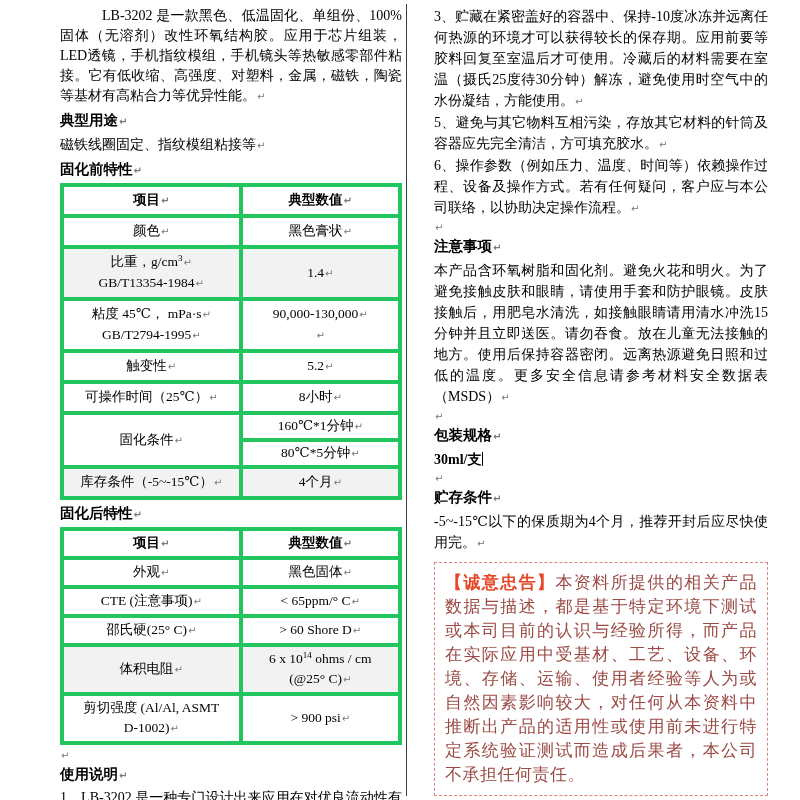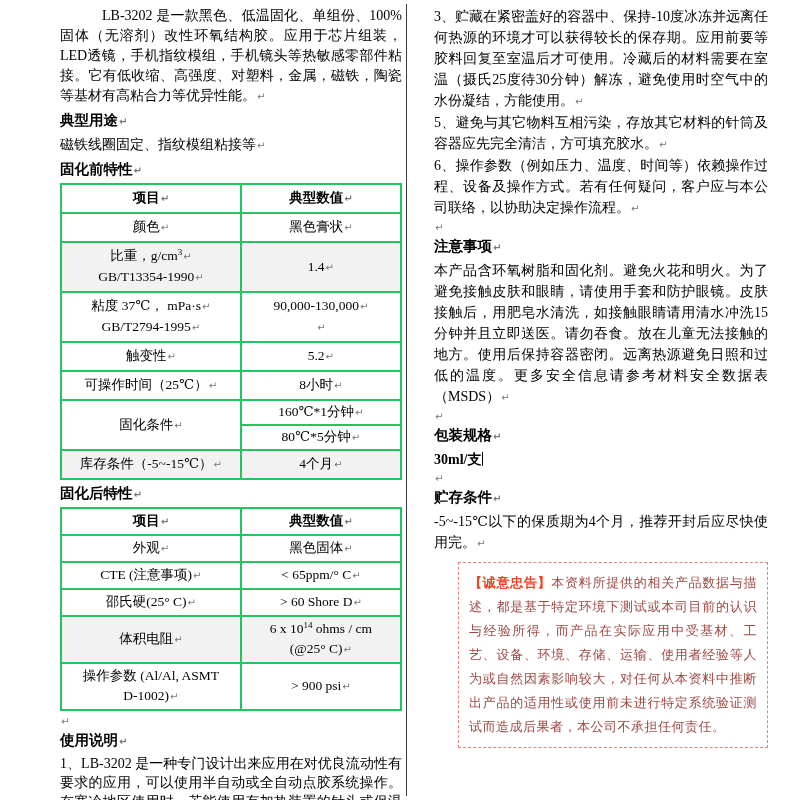--- a/index.html
+++ b/index.html
@@ -14,37 +14,37 @@
   .col-right{position:absolute;left:434px;top:6px;width:334px;}
   .divider{position:absolute;left:406px;top:4px;width:1px;height:792px;background:var(--divider,#3c3c3c);}
   p{margin:0;text-align:justify;}
   .body-text{font-size:14px;line-height:21px;}
   .intro{font-size:14px;line-height:20px;text-indent:3em;}
   .usage-text{font-size:14px;line-height:19px;}
   h3{margin:2px 0 1px 0;font-size:14.5px;line-height:23px;font-weight:bold;}
   .pm{font-size:10px;color:var(--pilcrow,#777);padding-left:1px;font-family:"DejaVu Sans",sans-serif;}
   .blank-line{height:14px;line-height:14px;}
   table{border-collapse:collapse;width:100%;table-layout:fixed;margin:1px 0 2px 0;}
-  td{border:2px solid #22c55e;text-align:center;vertical-align:middle;font-size:13.5px;line-height:20px;padding:3px 3px;}
+  td{border:4px solid #22c55e;text-align:center;vertical-align:middle;font-size:13.5px;line-height:20px;padding:3px 3px;}
   .t1 td.two{padding:3px 3px;margin-top:8px;}
   td.hdr{font-weight:bold;}
   .t2 td{padding:2px 3px;}
   .cure td{padding:1px 3px;}
   tr.shade{background:var(--row-shade,#f2f2f2);}
   .c1{width:53%;}
   .c2{width:47%;}
   sup{font-size:9px;line-height:0;}
   .caret{display:inline-block;width:1px;height:14px;background:#000;vertical-align:-2px;margin-left:1px;}
   .advisory{
     margin-top:8px;
     border:1px dashed var(--advisory-border,#e0837d);
     padding:8px 10px;
-    font-size:13px;line-height:24px;
+    font-size:17px;line-height:24px;
     color:var(--advisory-text,#9b4a44);
-    text-align:justify;letter-spacing:0.5px;margin-left:24px;
+    text-align:justify;letter-spacing:0.5px;
   }
   .advisory .label{color:var(--advisory-label,#e54727);font-weight:bold;}
   .bold{font-weight:bold;}
 </style>
 </head>
 <body>
 
 <div class="page">
 
   <div class="col-left">
@@ -61,27 +61,27 @@
         <td class="c1 hdr"><span>项目</span><span class="pm">↵</span></td>
         <td class="c2 hdr"><span>典型数值</span><span class="pm">↵</span></td>
       </tr>
       <tr>
         <td><span>颜色</span><span class="pm">↵</span></td>
         <td><span>黑色膏状</span><span class="pm">↵</span></td>
       </tr>
       <tr class="shade">
         <td class="two">
           <div><span>比重，g/cm</span><sup>3</sup><span class="pm">↵</span></div>
-          <div><span>GB/T13354-1990</span><span class="pm">↵</span></div>
+          <div><span>GB/T13354-1984</span><span class="pm">↵</span></div>
         </td>
         <td><span>1.4</span><span class="pm">↵</span></td>
       </tr>
       <tr>
         <td class="two">
-          <div><span>粘度 37℃， mPa·s</span><span class="pm">↵</span></div>
+          <div><span>粘度 45℃， mPa·s</span><span class="pm">↵</span></div>
           <div><span>GB/T2794-1995</span><span class="pm">↵</span></div>
         </td>
         <td>
           <div><span>90,000-130,000</span><span class="pm">↵</span></div>
           <div><span class="pm">↵</span></div>
         </td>
       </tr>
       <tr>
         <td><span>触变性</span><span class="pm">↵</span></td>
         <td><span>5.2</span><span class="pm">↵</span></td>
@@ -126,21 +126,21 @@
       </tr>
       <tr class="shade">
         <td><span>体积电阻</span><span class="pm">↵</span></td>
         <td>
           <div><span>6 x 10</span><sup>14</sup><span> ohms / cm</span></div>
           <div><span>(@25° C)</span><span class="pm">↵</span></div>
         </td>
       </tr>
       <tr>
         <td>
-          <div><span>操作参数 (Al/Al, ASMT</span></div>
+          <div><span>剪切强度 (Al/Al, ASMT</span></div>
           <div><span>D-1002)</span><span class="pm">↵</span></div>
         </td>
         <td><span>&gt; 900 psi</span><span class="pm">↵</span></td>
       </tr>
     </tbody>
       </table>
 
     <div class="blank-line"><span class="pm">↵</span></div>
 
     <h3><span>使用说明</span><span class="pm">↵</span></h3>

